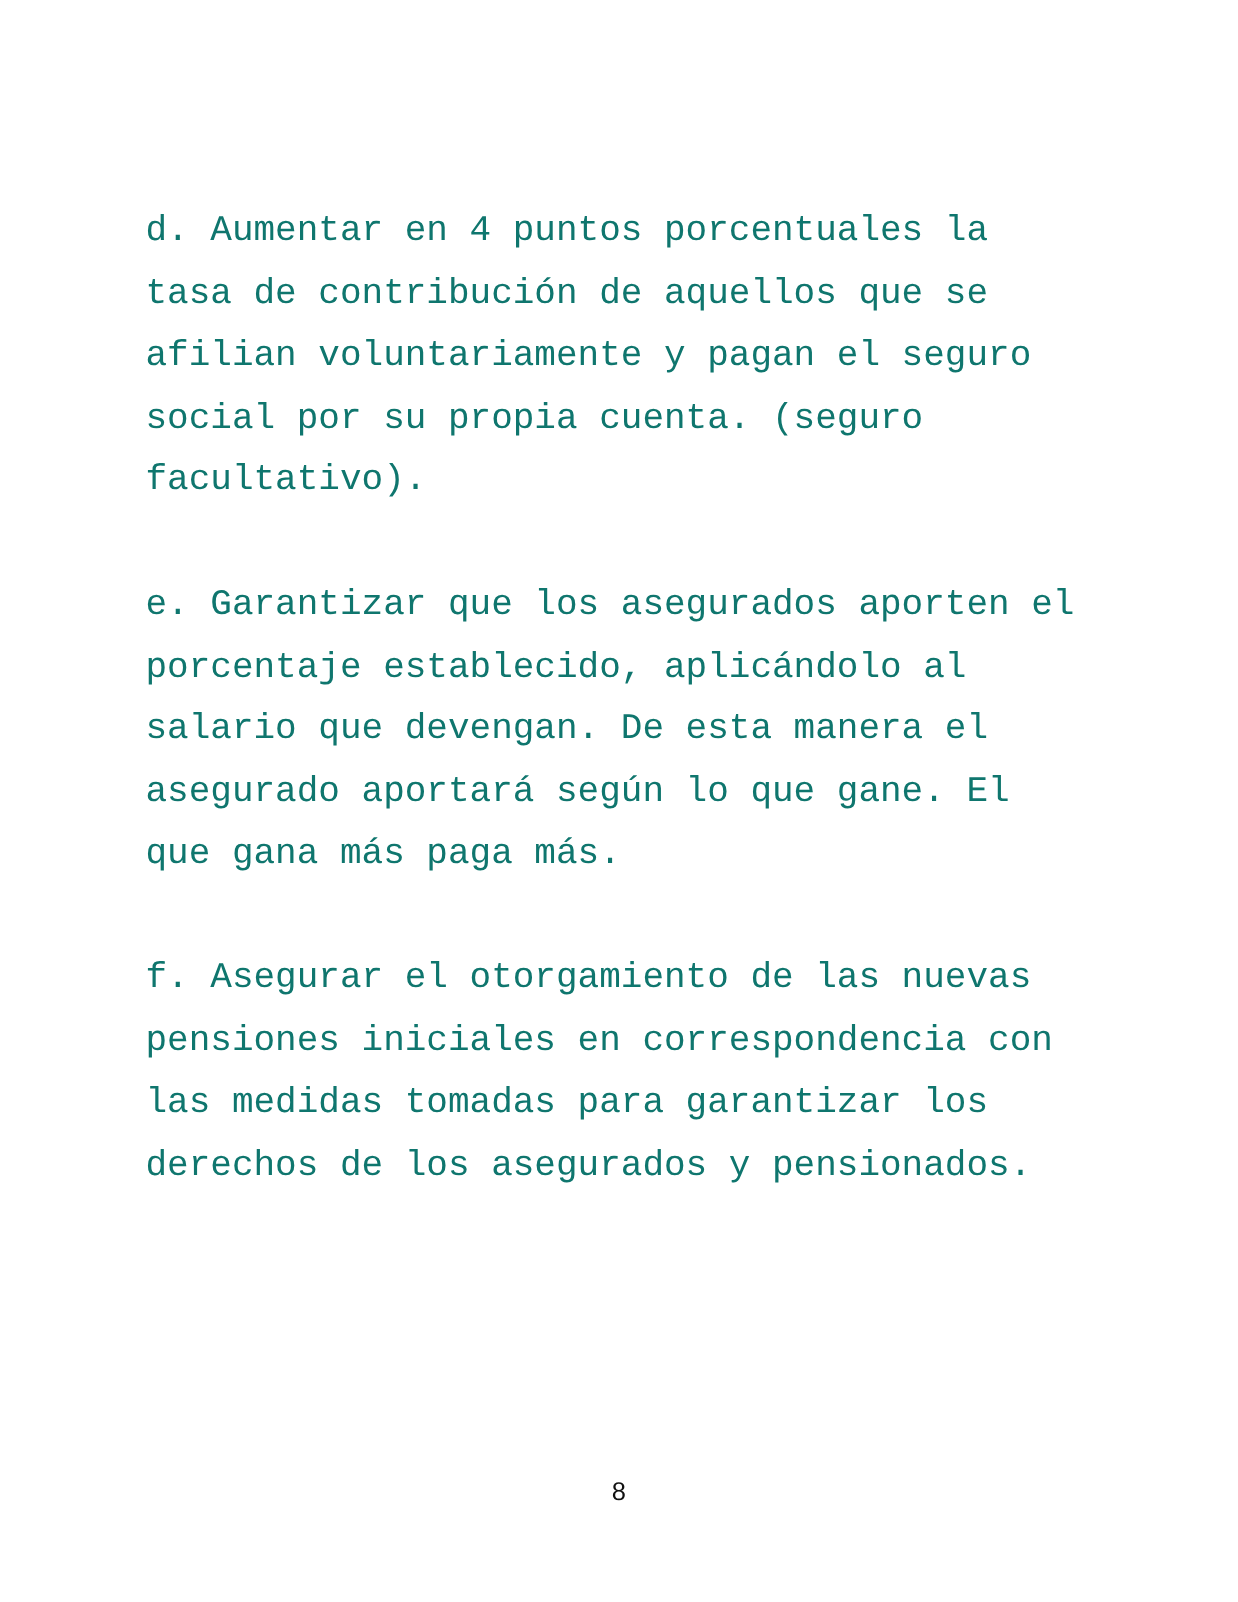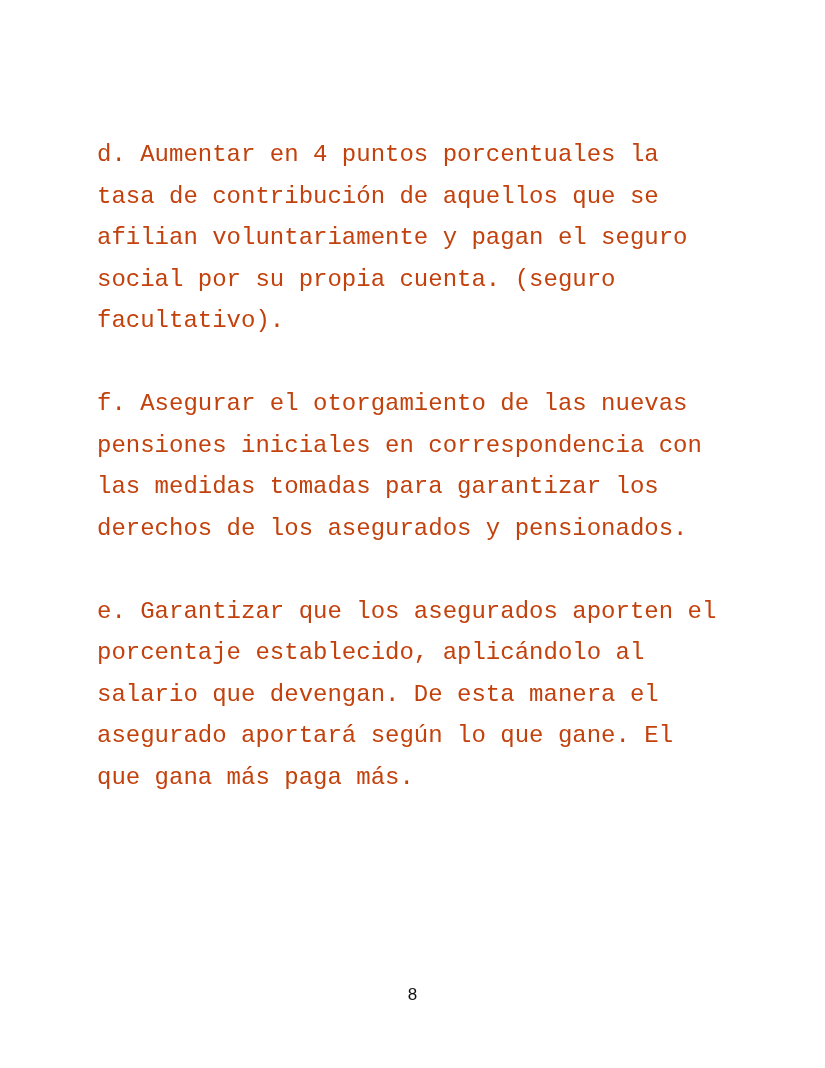--- a/index.html
+++ b/index.html
@@ -26,21 +26,21 @@
     left: 97px;
     top: 134px;
     width: 660px;
   }
   .para {
     margin: 0 0 41.5px 0;
     font-size: 24px;
     line-height: 41.5px;
     letter-spacing: 0px;
     white-space: pre-wrap;
-    color: #c2410c;
+    color: #0f766e;
     font-family: "Liberation Mono", "DejaVu Sans Mono", monospace;
   }
   .para:last-child {
     margin-bottom: 0;
   }
   .page-number {
     position: absolute;
     left: 0;
     right: 0;
     top: 985px;
@@ -55,26 +55,26 @@
 <body>
 
 <div class="page">
 
   <div class="content">
     <p class="para">d. Aumentar en 4 puntos porcentuales la
 tasa de contribución de aquellos que se
 afilian voluntariamente y pagan el seguro
 social por su propia cuenta. (seguro
 facultativo).</p>
-    <p class="para">f. Asegurar el otorgamiento de las nuevas
-pensiones iniciales en correspondencia con
-las medidas tomadas para garantizar los
-derechos de los asegurados y pensionados.</p>
     <p class="para">e. Garantizar que los asegurados aporten el
 porcentaje establecido, aplicándolo al
 salario que devengan. De esta manera el
 asegurado aportará según lo que gane. El
 que gana más paga más.</p>
+    <p class="para">f. Asegurar el otorgamiento de las nuevas
+pensiones iniciales en correspondencia con
+las medidas tomadas para garantizar los
+derechos de los asegurados y pensionados.</p>
   </div>
 
   <div class="page-number">8</div>
 
 </div>
 
 </body></html>

